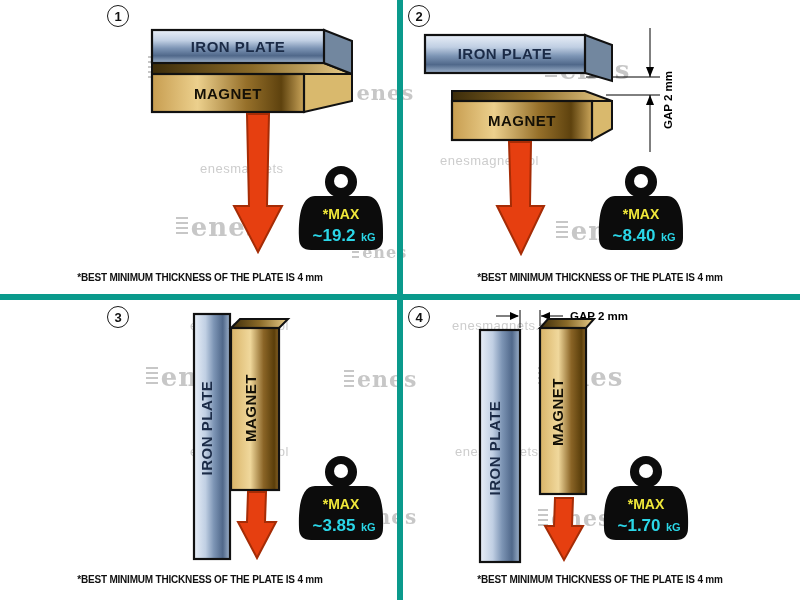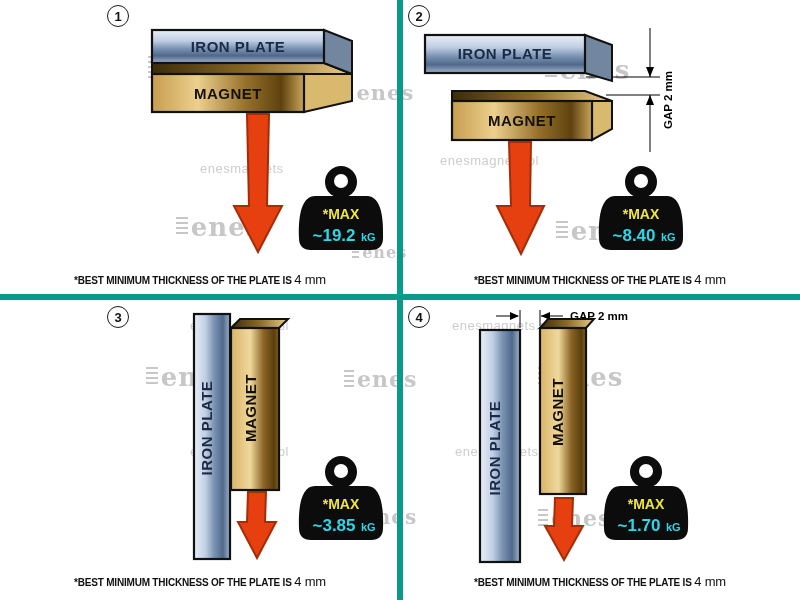--- a/index.html
+++ b/index.html
@@ -7,21 +7,21 @@
   body{position:relative;background:#ffffff;font-family:"Liberation Sans",sans-serif;overflow:hidden}
   .panel{position:absolute;width:400px;height:294px}
   .panel.bottom{height:300px}
   .divider-v{position:absolute;left:397px;top:0;width:6px;height:600px;background:#0a9a8c;z-index:6}
   .divider-h{position:absolute;left:0;top:294px;width:800px;height:6px;background:#0a9a8c;z-index:6}
   .num-badge{position:absolute;width:22px;height:22px;border:1.6px solid #1a1a1a;border-radius:50%;
     display:flex;align-items:center;justify-content:center;font-size:13px;font-weight:700;color:#111;
     background:#fff;z-index:4}
   .caption{position:absolute;left:0;right:0;text-align:center;font-size:10px;font-weight:700;color:#101010;
     letter-spacing:-0.2px;z-index:4;white-space:nowrap}
-  .caption .cap-bold{font-weight:400;font-size:13px}
+  .caption .cap-bold{font-weight:700;font-size:10px}
   .wm-site{position:absolute;color:#cdcdcd;font-size:13px;letter-spacing:0.5px;z-index:1}
   .wm-brand{position:absolute;color:#c7c7c7;font-family:"DejaVu Serif",serif;font-weight:700;z-index:1;
     display:flex;align-items:center;gap:3px;letter-spacing:1px}
   .wm-brand .bars{display:inline-block;width:0.45em;height:0.8em;
     background:repeating-linear-gradient(to bottom,#c7c7c7 0 2px,transparent 2px 5px)}
   svg.art{position:absolute;left:0;top:0;z-index:2}
   svg text{font-family:"Liberation Sans",sans-serif}
   .slab-label{font-size:15px;font-weight:700;fill:#1b2b47;letter-spacing:0.5px}
   .magnet-label{fill:#141006}
   .wmax{font-size:14px;font-weight:700;fill:#efe73a}

